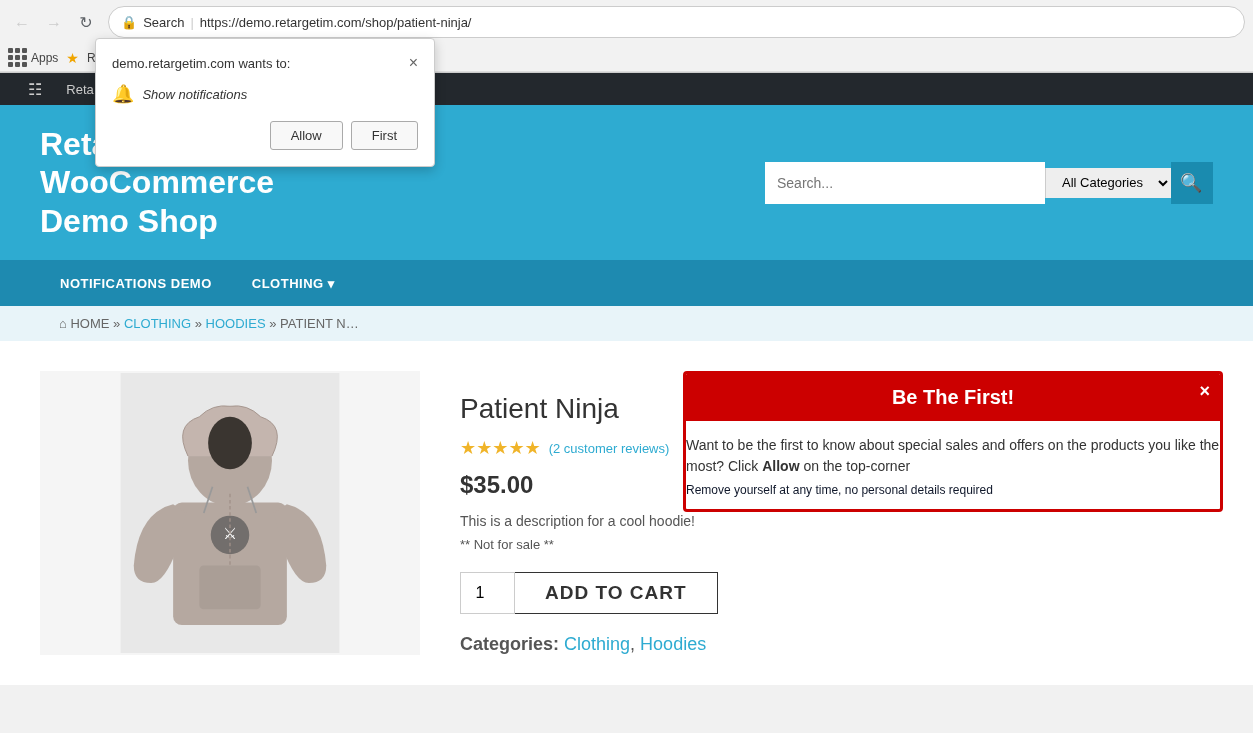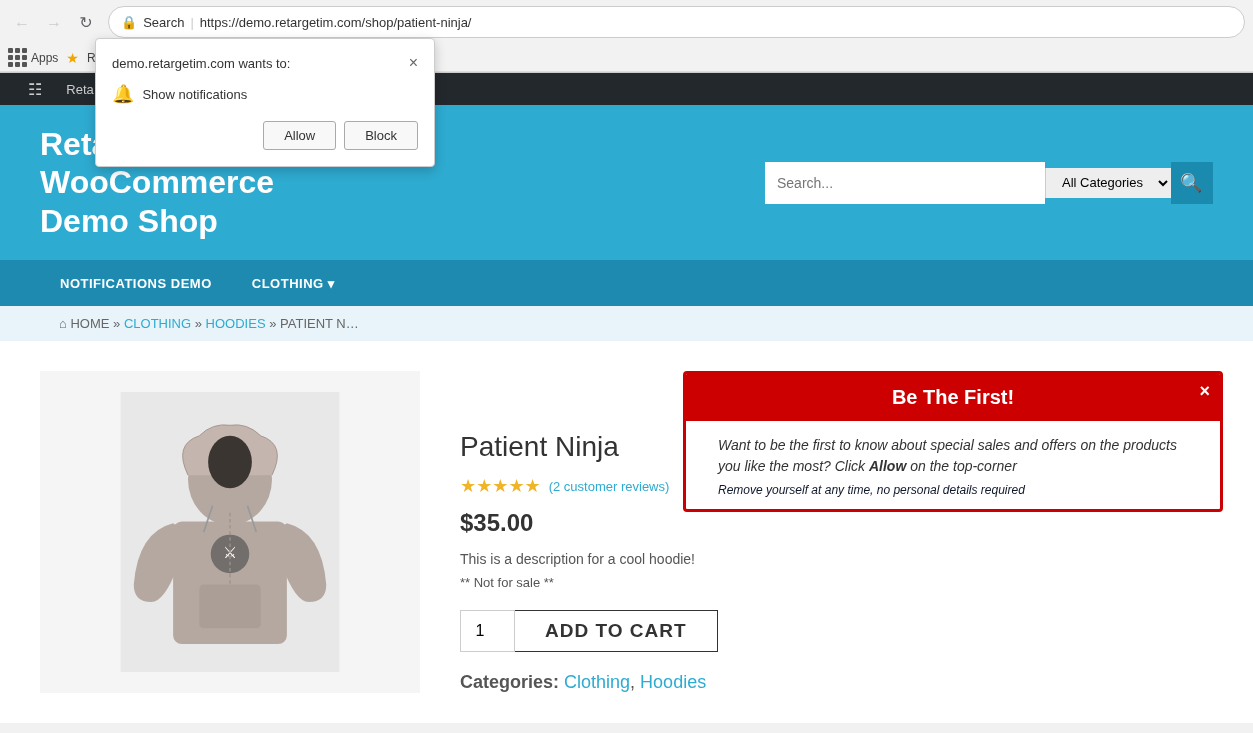--- a/index.html
+++ b/index.html
@@ -67,21 +67,21 @@
       display: flex; justify-content: space-between; align-items: flex-end;
       margin-bottom: 12px;
     }
     .notification-popup-title { font-size: 13px; color: #333; }
     .popup-close-btn {
       background: none; border: none; cursor: pointer; font-size: 16px; color: #666;
       line-height: 1;
     }
     .notification-content { display: flex; align-items: center; gap: 8px; margin-bottom: 16px; }
     .bell-icon { font-size: 18px; color: #555; }
-    .notification-text { font-size: 13px; color: #333; }
+    .notification-text { font-size: 13px; color: #333; font-style: italic; }
     .popup-buttons { display: flex; gap: 8px; justify-content: flex-end; }
     .popup-btn {
       padding: 6px 20px;
       border: 1px solid #aaa;
       border-radius: 3px;
       background: #f8f8f8;
       cursor: pointer;
       font-size: 13px;
       color: #333;
     }
@@ -170,21 +170,21 @@
       width: 380px; flex-shrink: 0;
       background: #f5f5f5;
       min-height: 280px;
       display: flex; align-items: center; justify-content: center;
       overflow: hidden;
     }
 
     
     .hoodie-svg { width: 250px; height: 280px; }
 
-    .product-info { flex: 1; padding-top: 22px; margin-top: 38px; }
+    .product-info { flex: 1; padding-top: 22px; }
     .product-title { font-size: 28px; font-weight: 300; color: #333; margin-bottom: 12px; }
     .product-rating { display: flex; align-items: center; gap: 8px; margin-bottom: 12px; }
     .stars { color: #f0b429; font-size: 18px; }
     .reviews-link { color: #2eabd1; font-size: 13px; text-decoration: none; }
     .product-price { font-size: 24px; color: #333; margin-bottom: 14px; font-weight: 600; }
     .product-desc { font-size: 14px; color: #555; margin-bottom: 8px; }
     .product-note { font-size: 13px; color: #555; margin-bottom: 20px; }
     .add-to-cart-row { display: flex; align-items: center; gap: 0; margin-bottom: 20px; }
     .qty-input {
       width: 55px; height: 42px;
@@ -213,21 +213,21 @@
       overflow: hidden;
     }
     .be-first-header {
       background: #cc0000;
       color: white;
       text-align: center;
       padding: 12px;
       font-size: 20px;
       font-weight: bold;
     }
-    .be-first-body { padding: 14px 32px 12px; font-style: italic; }
+    .be-first-body { padding: 14px 0 12px; }
     .be-first-main-text { font-size: 14px; color: #333; margin-bottom: 6px; line-height: 1.5; }
     .be-first-sub-text { font-size: 12px; color: #0f172a; }
     .be-first-close {
       position: absolute; top: 8px; right: 10px;
       background: none; border: none; cursor: pointer;
       font-size: 18px; color: white; font-weight: bold;
       line-height: 1;
     }
     .allow-bold { font-weight: bold; }
   </style>
@@ -272,21 +272,21 @@
   <div class="notification-popup-header">
     <span class="notification-popup-title">demo.retargetim.com wants to:</span>
     <button class="popup-close-btn">×</button>
   </div>
   <div class="notification-content">
     <span class="bell-icon">🔔</span>
     <span class="notification-text">Show notifications</span>
   </div>
   <div class="popup-buttons">
     <button class="popup-btn">Allow</button>
-    <button class="popup-btn">Block</button>
+    <button class="popup-btn">First</button>
   </div>
 </div>
 
 <div class="wp-admin-bar">
   <div class="wp-admin-item">
     <span class="wp-logo">☷</span>
   </div>
   <div class="wp-admin-item">
     <span>Reta</span>
   </div>

